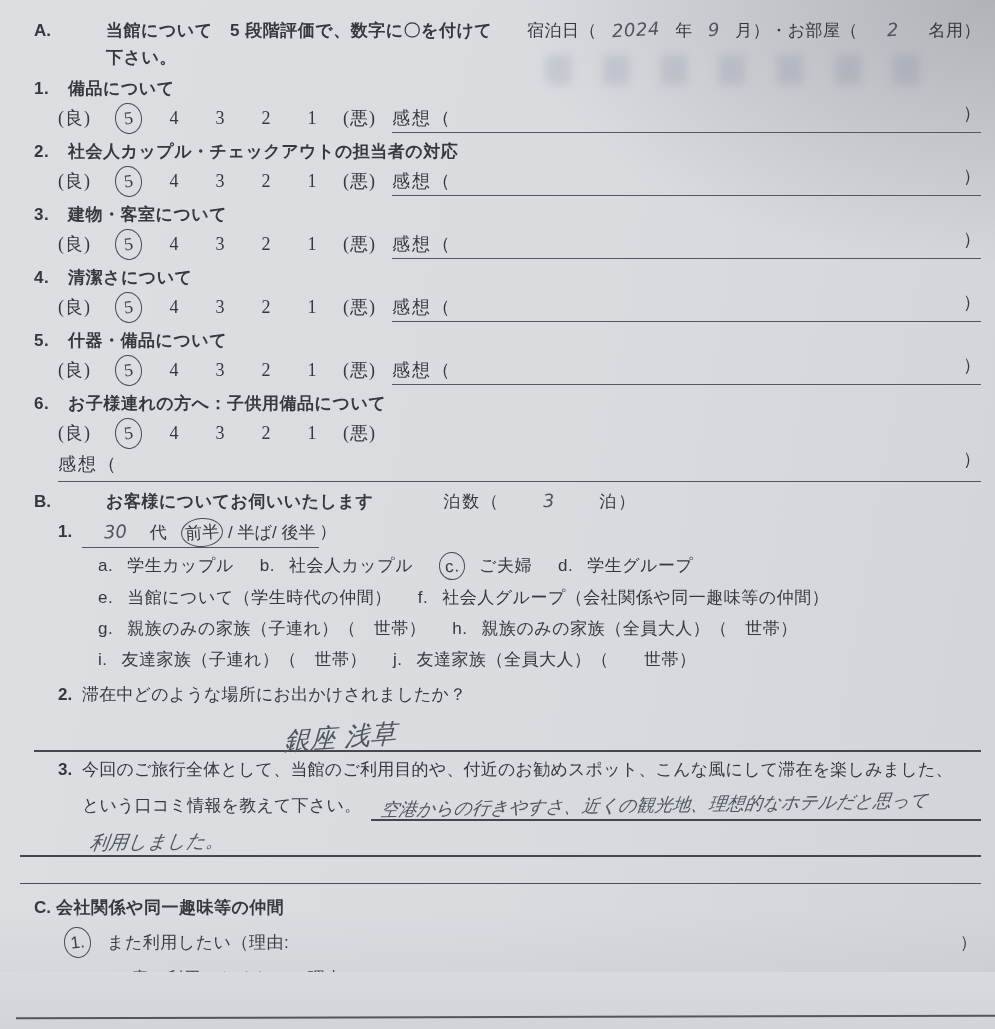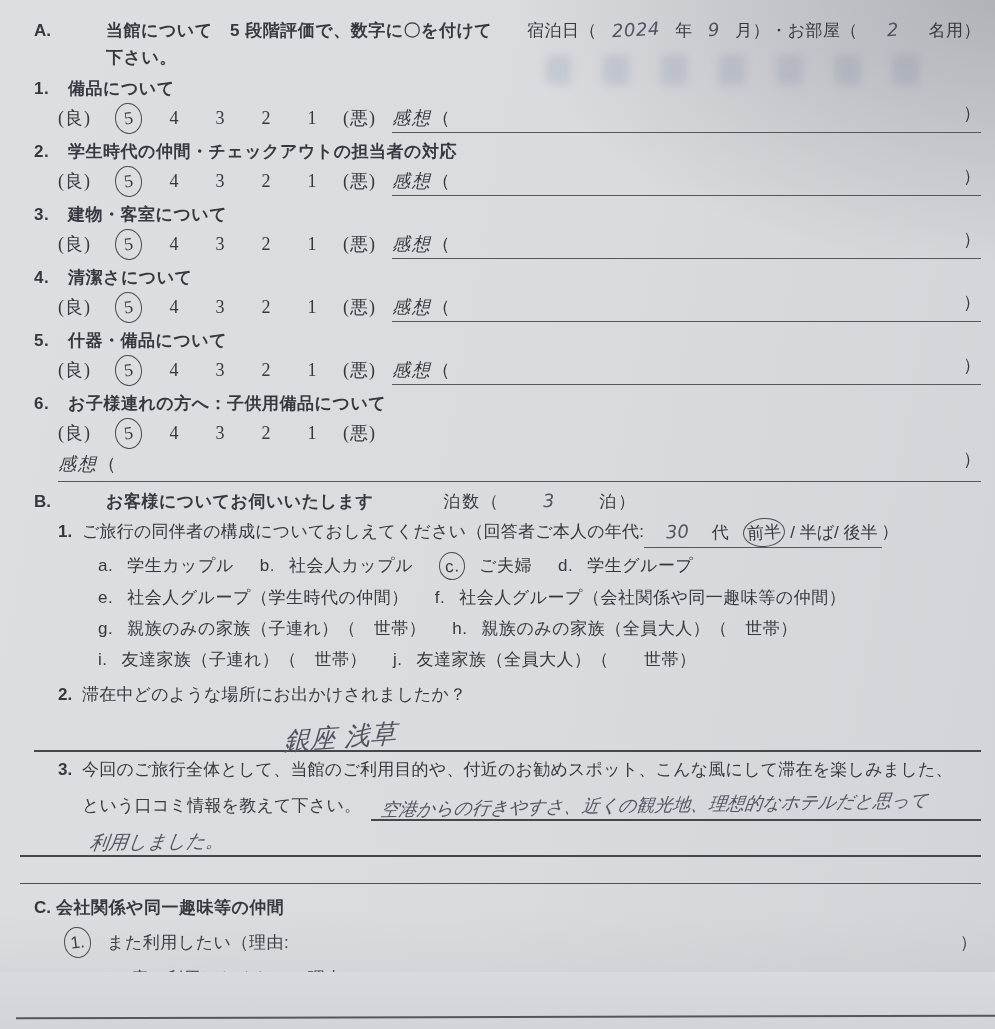--- a/index.html
+++ b/index.html
@@ -35,21 +35,21 @@
     font-family:"Liberation Serif","DejaVu Serif",serif;font-size:18px;height:31px;}
   .good,.bad{flex:0 0 auto;letter-spacing:1px;}
   .good{margin-right:14px;}
   .bad{margin-left:8px;}
   .num{width:46px;text-align:center;flex:0 0 auto;}
   .circ{display:inline-flex;align-items:center;justify-content:center;
     width:25px;height:29px;border:1.6px solid #4a4d53;border-radius:50%;
     transform:rotate(-7deg);}
   .comment{flex:1;display:flex;align-items:baseline;margin-left:16px;
     border-bottom:1.6px solid #54575c;}
-  .c-label{letter-spacing:2px;font-style:italic;}
+  .c-label{letter-spacing:2px;}
   .c-fill{flex:1;}
   .c-close{position:relative;top:-5px;}
 
   .solo-comment{display:flex;align-items:baseline;margin-left:24px;height:30px;
     border-bottom:1.6px solid #54575c;font-family:"Liberation Serif","DejaVu Serif",serif;font-size:18px;}
 
   .b-head{margin-top:5px;}
   .nights{margin-left:70px;letter-spacing:2px;}
   .q-row{display:flex;margin-top:3px;}
   .q-no{width:24px;flex:0 0 auto;margin-left:24px;font-weight:700;}
@@ -125,21 +125,21 @@
           <span>（</span>
           <span class="c-fill"></span>
           <span class="c-close">）</span>
         </span>
       </div>
     </div>
 
     <div>
       <div class="item-title">
           <span class="item-no">2.</span>
-          <span>学生時代の仲間・チェックアウトの担当者の対応</span>
+          <span>社会人カップル・チェックアウトの担当者の対応</span>
         </div>
       <div class="rate-row">
         <span class="good">(良)</span>
         <span class="num"><span class="circ">5</span></span>
         <span class="num">4</span>
         <span class="num">3</span>
         <span class="num">2</span>
         <span class="num">1</span>
         <span class="bad">(悪)</span>
         <span class="comment">
@@ -244,21 +244,20 @@
       <span class="sec-title">お客様についてお伺いいたします</span>
       <span class="nights">
         <span>泊数（</span>
         <span class="hand hand-sm" style="padding:0 36px;">3</span>
         <span>泊）</span>
       </span>
     </div>
 
     <div class="q-row">
       <span class="q-no">1.</span>
-      <span class="q-text">ご旅行の同伴者の構成についておしえてください（回答者ご本人の年代:</span>
       <span class="age-group">
         <span class="hand hand-sm" style="padding:0 18px;">30</span>
         <span>代</span>
         <span class="circ-el" style="margin-left:10px;">前半</span>
         <span>/ 半ば/ 後半</span>
       </span>
       <span>）</span>
     </div>
 
     <div class="opt-row">
@@ -276,21 +275,21 @@
         </span>
       <span class="opt">
           <span class="opt-key">d.</span>
           <span>学生グループ</span>
         </span>
     </div>
 
     <div class="opt-row">
       <span class="opt">
           <span class="opt-key">e.</span>
-          <span>社会人グループ（学生時代の仲間）</span>
+          <span>当館について（学生時代の仲間）</span>
         </span>
       <span class="opt">
           <span class="opt-key">f.</span>
           <span>社会人グループ（会社関係や同一趣味等の仲間）</span>
         </span>
     </div>
 
     <div class="opt-row">
       <span class="opt">
           <span class="opt-key">g.</span>

